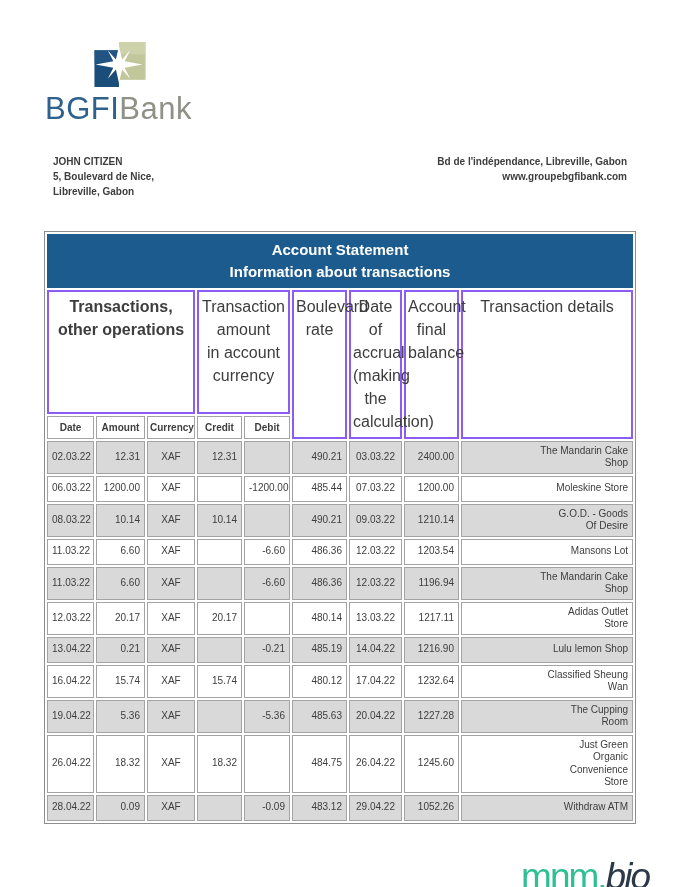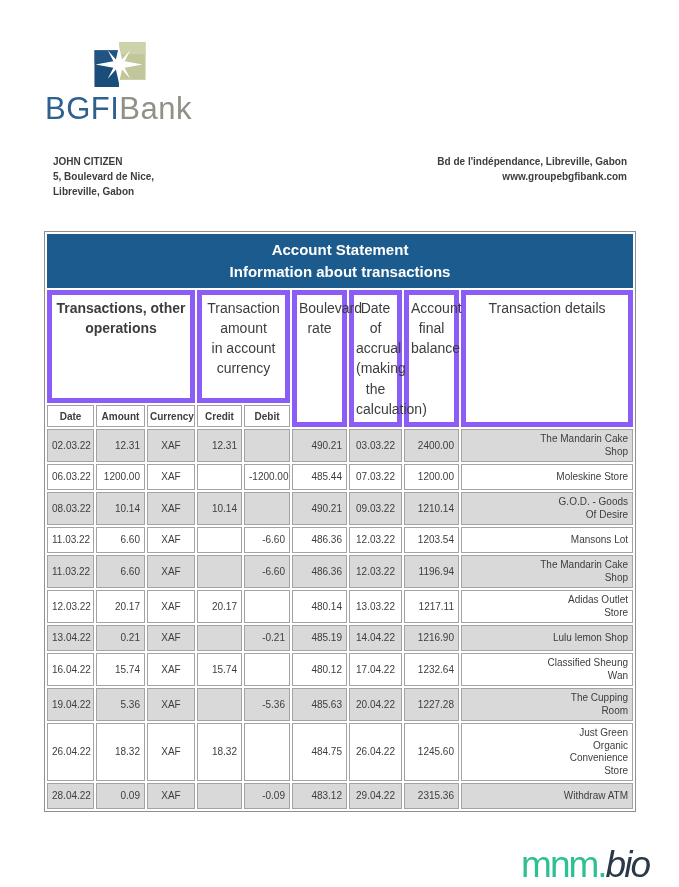--- a/index.html
+++ b/index.html
@@ -29,22 +29,22 @@
   }
   td{box-sizing:border-box;}
   td.title-cell{
     background:#1c5b8d;border:1px solid #1c5b8d;color:#fff;
     text-align:center;font-weight:bold;font-size:15px;line-height:1.45;
     padding:4px 2px;
   }
   tr.header-a{height:57px;}
   tr.header-b{height:19px;}
   td.hdr{
-    background:#fff;border:5px solid #8b5cf6;
-    font-size:14px;text-align:center;vertical-align:top;
+    background:#fff;border:2px solid #8b5cf6;
+    font-size:16px;text-align:center;vertical-align:top;
     padding:3px 2px;line-height:1.45;white-space:pre-line;
   }
   td.hdr.bold{font-weight:bold;}
   td.sub{
     background:#fff;border:1px solid #a3a3a3;
     font-size:10px;font-weight:bold;text-align:center;vertical-align:middle;
     padding:1px 2px;
   }
   tbody.rows td{
     border:1px solid #a3a3a3;font-size:10px;vertical-align:middle;
@@ -260,21 +260,21 @@
 Store</td>
           </tr>
           <tr class="row-gray">
             <td class="c-date">28.04.22</td>
             <td class="c-num">0.09</td>
             <td class="c-center">XAF</td>
             <td class="c-num"></td>
             <td class="c-num">-0.09</td>
             <td class="c-num">483.12</td>
             <td class="c-center">29.04.22</td>
-            <td class="c-num">2315.36</td>
+            <td class="c-num">1052.26</td>
             <td class="c-details">Withdraw ATM</td>
           </tr>
         </tbody>
     </table>
   </div>
 
   <div class="footer">
     <span class="footer-logo"><span class="teal">mnm.</span><span class="dark">bio</span></span>
   </div>
   <div class="page-number">Page 1/1</div>

